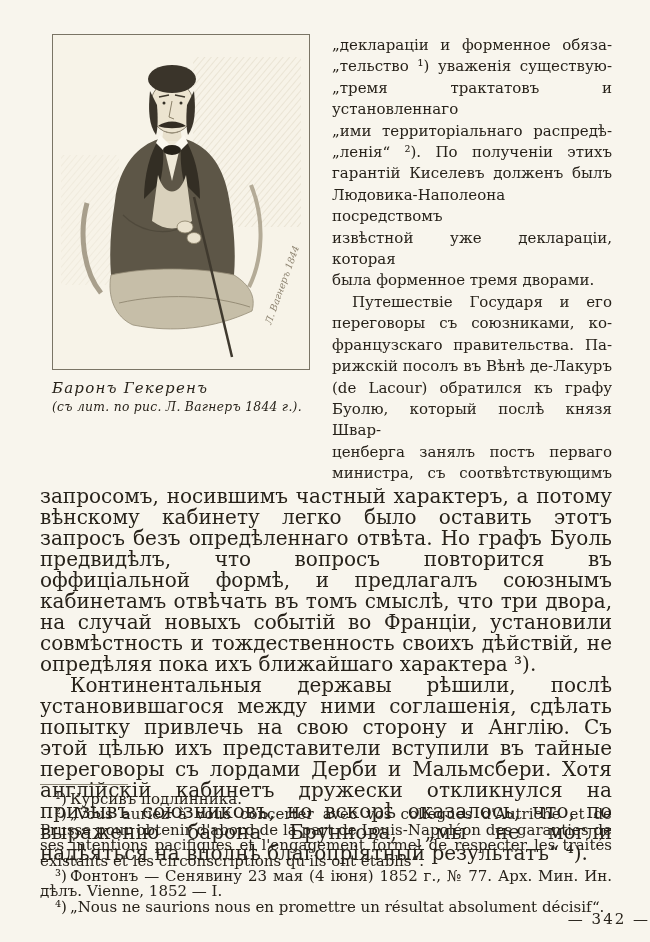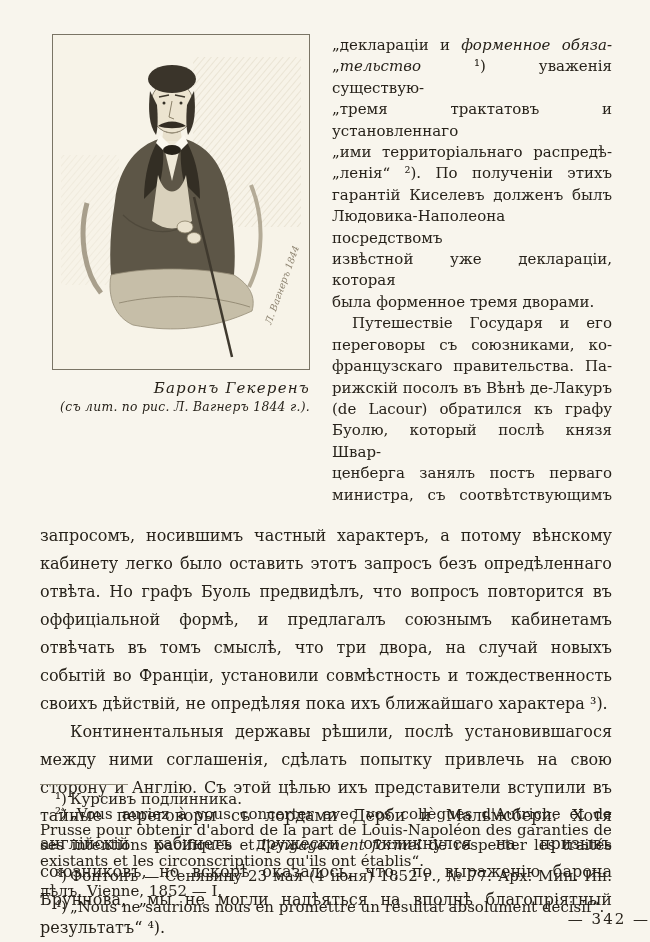--- a/index.html
+++ b/index.html
@@ -3,29 +3,29 @@
 <meta charset="utf-8">
 <style>
   *{margin:0;padding:0;box-sizing:border-box}
   body{background:#d9d4c8;font-family:"DejaVu Serif","Liberation Serif",serif;}
   .page{position:relative;width:650px;height:942px;margin:0 auto;background:#f8f5ed;color:#27221a;overflow:hidden}
   .inner{padding:34px 38px 0 40px}
   .top{display:flex;gap:22px}
   .figure-block{flex:0 0 270px;padding-left:12px}
   .portrait-frame{width:258px;height:336px;border:1px solid #7a7465;background:#f7f3e8}
   .portrait-frame svg{display:block}
-  .caption{margin-top:9px;text-align:right;font-style:italic}
+  .caption{margin-top:9px;text-align:left;font-style:italic}
   .cap1{font-size:15px;letter-spacing:1.2px}
   .cap2{font-size:12.3px;margin-top:3px;letter-spacing:.3px}
   .col{flex:1;font-size:15px;line-height:21.4px;padding-top:1px}
   .cline{text-align:justify;text-align-last:justify}
   .cline.endline{text-align-last:left}
   .cline.pindent{text-indent:20px}
-  .it{font-style:italic}
-  .body-text{margin-top:16px;font-size:16px;line-height:28px;text-align:justify}
+  .it{}
+  .body-text{margin-top:1px;font-size:20px;line-height:21px;text-align:justify}
   .body-text .indent{text-indent:30px}
   .footer-block{position:absolute;left:40px;right:38px;top:784px}
   .fn-rule{width:88px;border-top:1px solid #8f8979;margin-bottom:7px}
   .footnotes{font-size:15px;line-height:15.4px;text-align:justify}
   .fn{text-indent:15px}
   .fnm{margin-right:3px}
   .pageno{position:absolute;left:0;right:0;bottom:14px;text-align:right;font-size:15px;letter-spacing:2px}
 </style>
 </head>
 <body>

